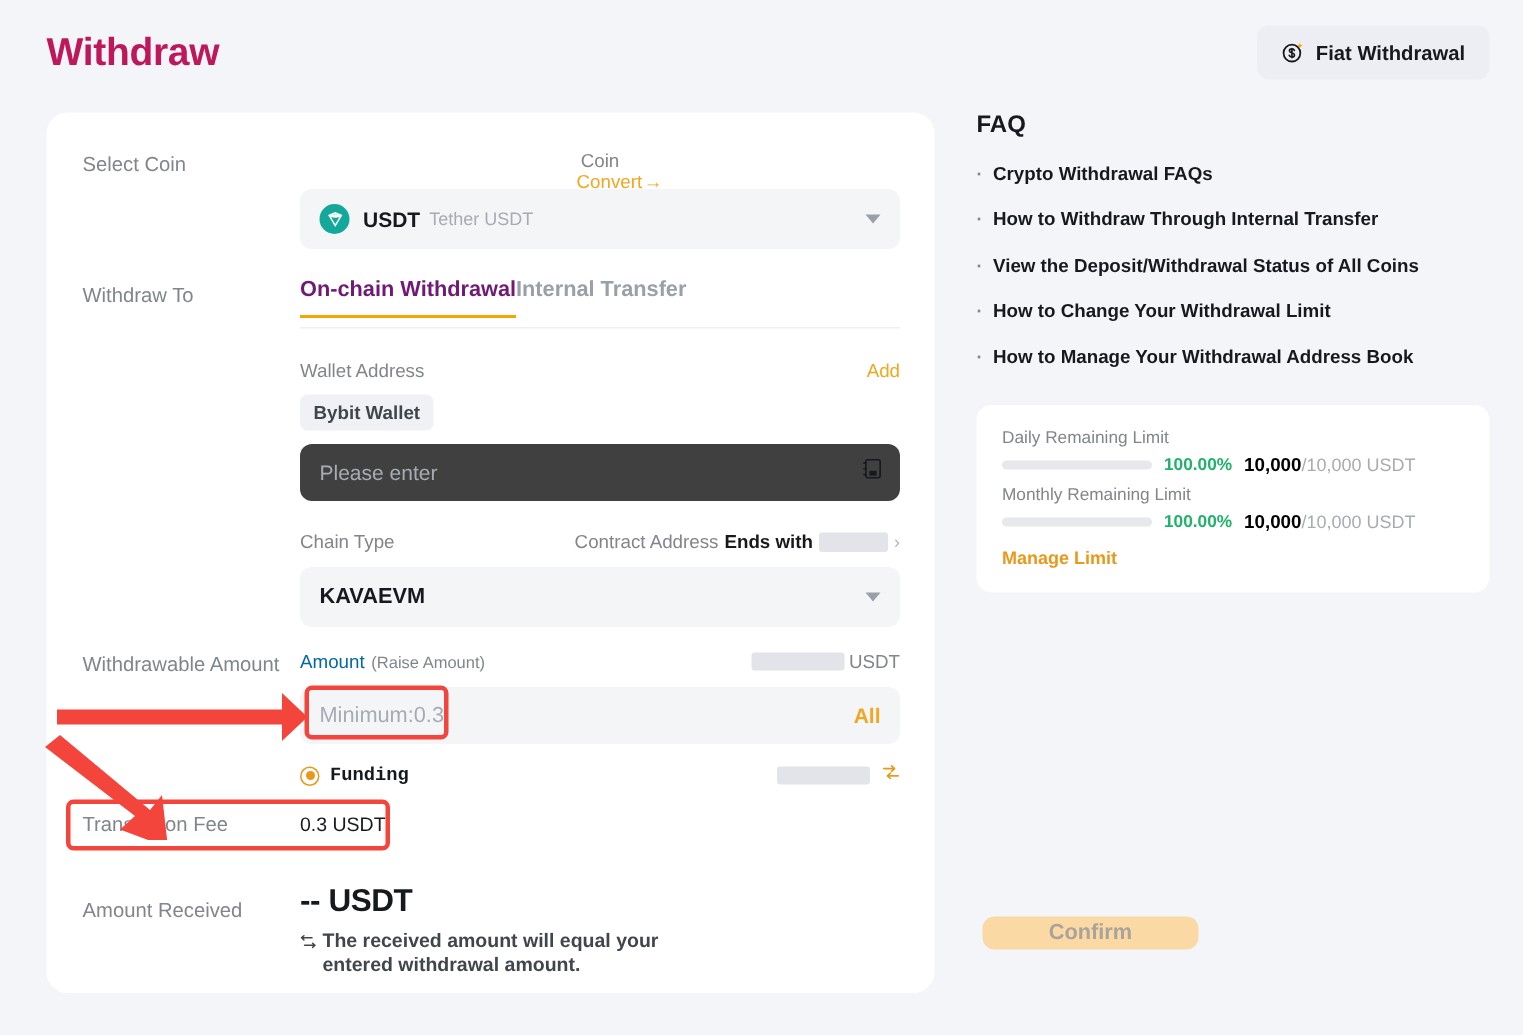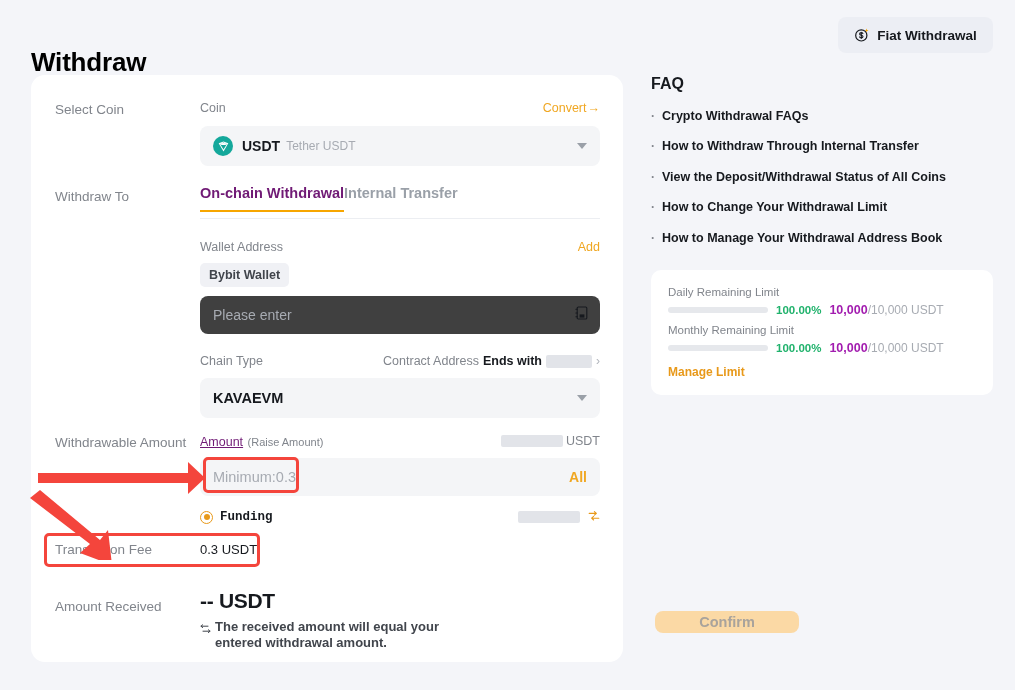--- a/index.html
+++ b/index.html
@@ -12,21 +12,21 @@
     overflow: hidden;
   }
   .page { position: relative; width: 1015px; height: 690px; }
 
   
   .header {
     position: absolute; left: 0; top: 0; width: 1015px; height: 66px;
   }
   .page-title {
     position: absolute; left: 31px; top: 19px;
-    font-size: 26px; font-weight: 700; letter-spacing: -0.2px; color: #000000; margin-top: 28px;
+    font-size: 26px; font-weight: 700; letter-spacing: -0.2px; color: #be185d;
   }
   .fiat-btn {
     position: absolute; left: 838px; top: 17px;
     width: 155px; height: 36px;
     background: #eceef4; border: none; border-radius: 8px;
     display: flex; align-items: center; justify-content: center; gap: 7px;
     cursor: pointer;
   }
   .fiat-btn .label { font-size: 13.5px; font-weight: 700; color: #16191e; }
   .fiat-icon { width: 16px; height: 16px; position: relative; flex: none; }
@@ -142,21 +142,21 @@
   .limit-card {
     position: absolute; left: 651px; top: 270px; width: 342px; height: 125px;
     background: #fff; border-radius: 10px; padding: 16px 17px;
   }
   .limit-label { font-size: 11.5px; color: #81858c; }
   .limit-row { display: flex; align-items: center; gap: 8px; margin: 5px 0 7px 0; }
   .bar-track { width: 100px; height: 6px; border-radius: 3px; background: #e6e8ec; position: relative; }
   .bar-fill { height: 6px; border-radius: 3px; background: #20b26c; }
   .limit-pct { font-size: 11.5px; font-weight: 700; color: #20b26c; }
   .limit-amt { font-size: 12px; color: #a7abb2; }
-  .limit-amt b { color: #a21caf; font-weight: 700; font-size: 12.5px; }
+  .limit-amt b { color: #000000; font-weight: 700; font-size: 12.5px; }
   .manage-link { font-size: 12px; font-weight: 700; color: #e8991a; cursor: pointer; margin-top: 3px; display: inline-block; }
 
   
   .anno { position: absolute; pointer-events: none; }
   .anno-box {
     position: absolute; border: 3px solid #f4453c; border-radius: 5px;
     pointer-events: none;
   }
 </style>
 </head>
@@ -175,21 +175,21 @@
         </svg>
       </span>
       <span class="label">Fiat Withdrawal</span>
     </button>
   </div>
 
   <div class="main-card">
 
     <div class="row-label" style="top:27px;">Select Coin</div>
     <div class="field-col" style="top:25px;">
-      <div style="display:flex;align-items:center;justify-content:space-between;width:400px;height:16px;">
+      <div style="display:flex;align-items:center;justify-content:space-between;width:400px;height:16px;flex-direction:column;">
         <span class="sub-label">Coin</span>
         <span class="link-accent">
           <span>Convert</span>
           <span>→</span>
         </span>
       </div>
       <div class="sel-box" style="margin-top:10px;">
         <span class="coin-icon">
           <svg width="13" height="13" viewBox="0 0 13 13">
             <path d="M6.5 1.4 L11.3 3.3 L6.5 11.4 L1.7 3.3 Z" fill="#fff"></path>
@@ -241,21 +241,21 @@
       <div class="sel-box" style="margin-top:10px;">
         <span class="chain-val">KAVAEVM</span>
         <span class="caret"></span>
       </div>
     </div>
 
     <div class="row-label" style="top:360px;">Withdrawable Amount</div>
     <div class="field-col" style="top:357px;">
       <div style="display:flex;align-items:center;justify-content:space-between;width:400px;">
         <span>
-          <span class="sub-label" style="color:#701a75;text-decoration:underline;">Amount</span>
+          <span class="sub-label" style="color:#0369a1;">Amount</span>
           <span class="sub-label" style="font-size:11px;">(Raise Amount)</span>
         </span>
         <span style="display:flex;align-items:center;gap:3px;">
           <span class="redact" style="width:62px;height:12px;"></span>
           <span class="sub-label">USDT</span>
         </span>
       </div>
       <div class="amt-input" style="margin-top:8px;">
         <span class="ph">Minimum:0.3</span>
         <span class="amt-all">All</span>

